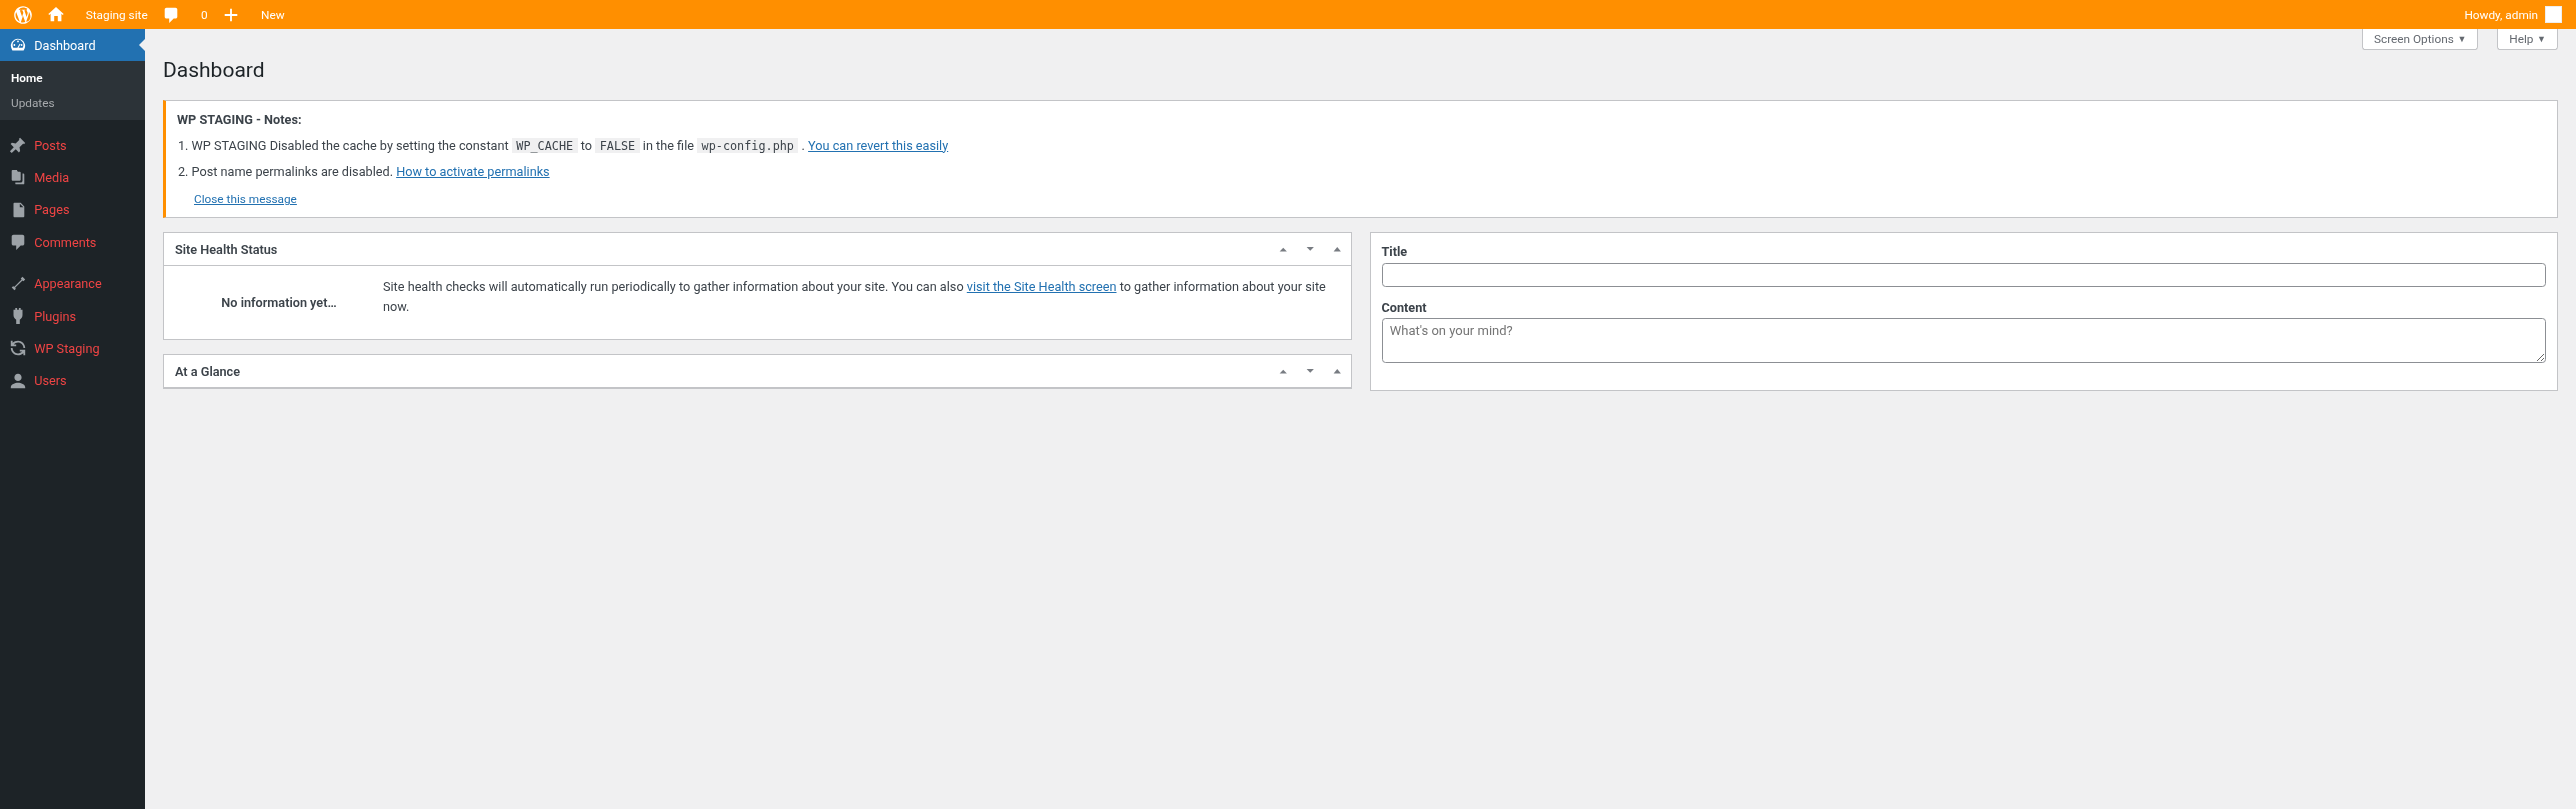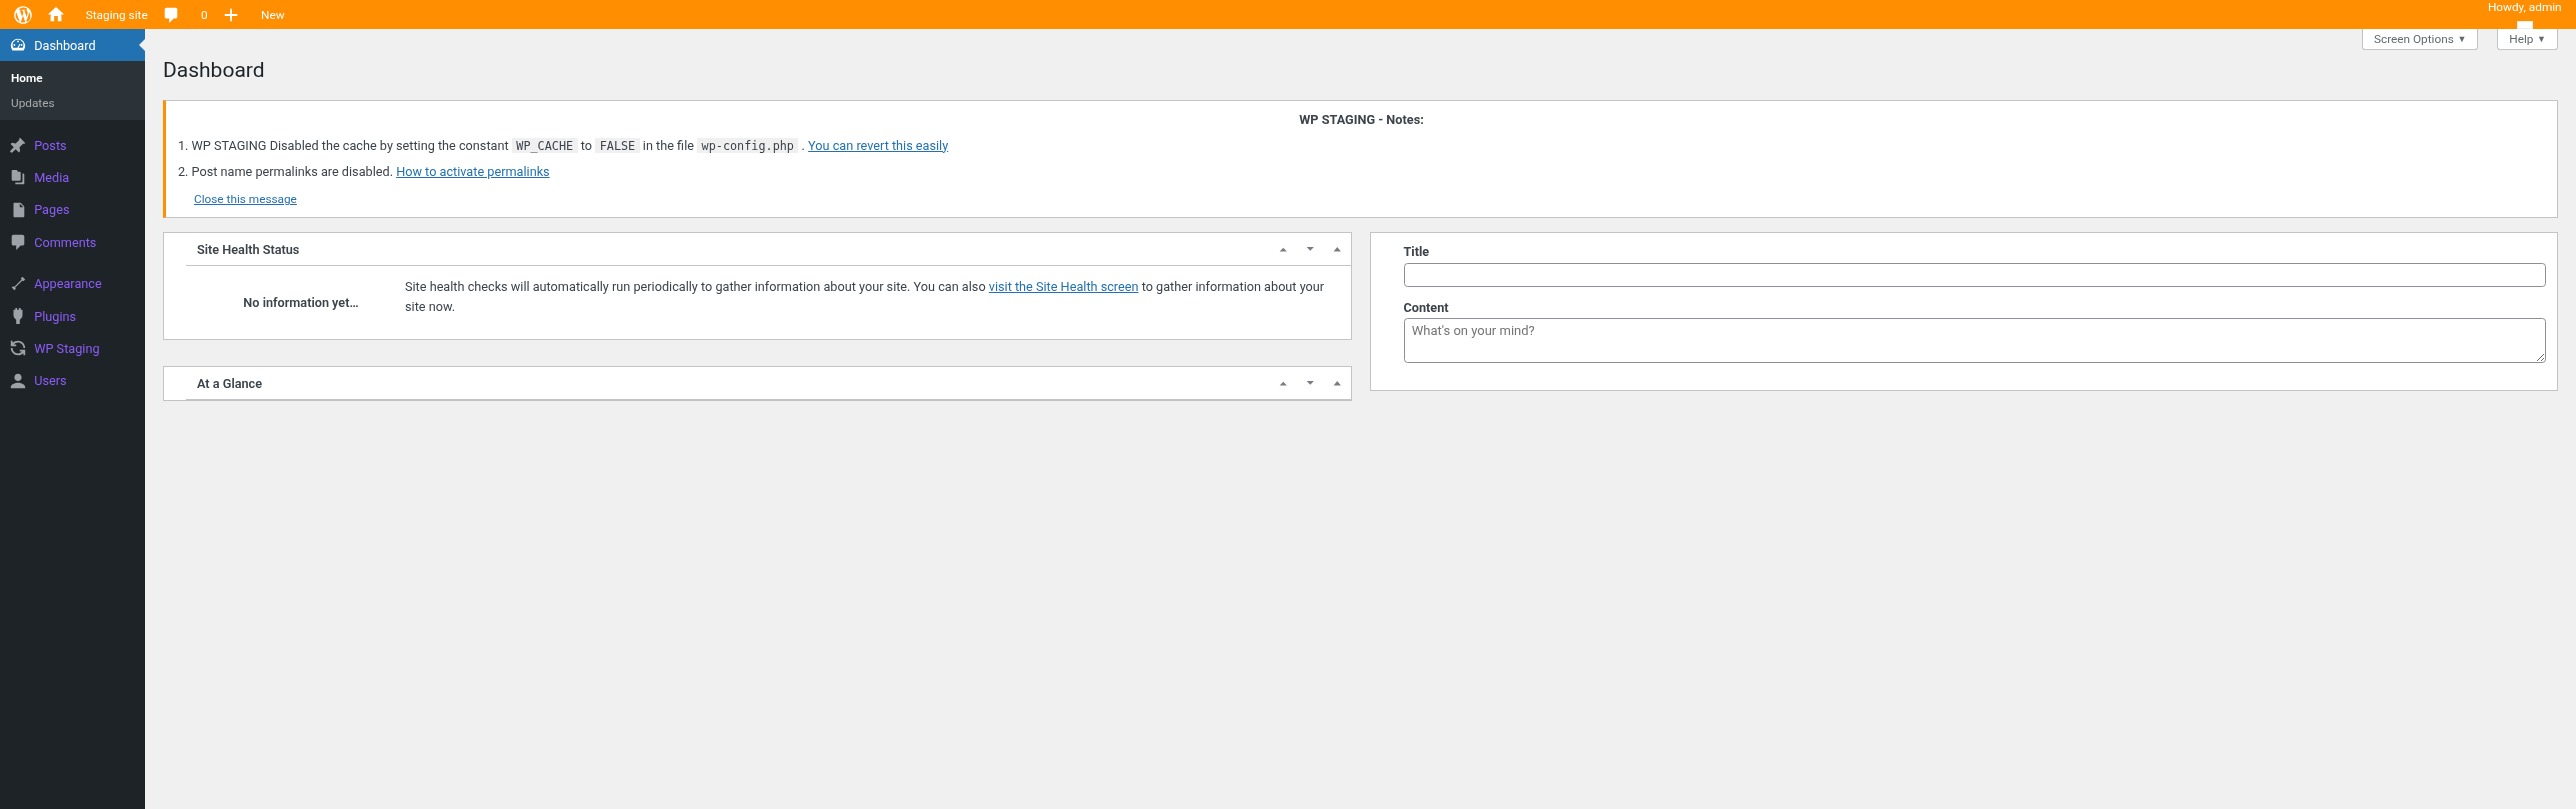--- a/index.html
+++ b/index.html
@@ -20,37 +20,37 @@
     font-size: 11.8px;
     padding: 0 7.2px;
   }
   .adminbar .ab-item {
     display: flex; align-items: center; gap: 21px;
     padding: 0 7.2px; height: 100%;
     color: #fff; cursor: pointer;
   }
   .adminbar .ab-icon { width: 18px; height: 18px; display:flex; align-items:center; justify-content:center; }
   .adminbar .spacer { flex: 1; }
-  .adminbar .howdy { display: flex; align-items: center; gap: 7.2px; padding: 0 7.2px; flex-direction: column;}
+  .adminbar .howdy { display: flex; align-items: center; gap: 7.2px; padding: 0 7.2px;}
   .adminbar .avatar { width: 16.3px; height: 16.3px; background: #fff; display:inline-block; border:0.9px solid #eee; }
   .adminbar svg { fill: #fff; }
 
   
   .wrap { display: flex; }
   .adminmenu {
     width: 145px;
     background: #1d2327;
     color: #f0f0f1;
     min-height: calc(100vh - 29px);
     padding-top: 0;
   }
   .adminmenu .menu-item {
     display: flex; align-items: center; gap: 7.2px;
     padding: 7.2px 9px;
-    color: #8b5cf6; cursor: pointer; font-size: 12.7px;
+    color: #ef4444; cursor: pointer; font-size: 12.7px;
     position: relative;
   }
   .adminmenu .menu-item svg { width: 18px; height: 18px; fill: #9ca2a7; flex-shrink: 0; }
   .adminmenu .menu-item.current {
     background: #2271b1; color: #fff;
   }
   .adminmenu .menu-item.current svg { fill: #fff; }
   .adminmenu .menu-item.current::after {
     content: ""; position: absolute; right: -0.9px; top: 50%; transform: translateY(-50%);
     border: 7.2px solid transparent; border-right-color: #f0f0f1;
@@ -82,34 +82,34 @@
     color: #646970;
   }
   h1.page-title { font-size: 21px; font-weight: 400; color: #1d2327; padding: 8.1px 0 3.6px 0; }
 
   
   .notice {
     background: #fff; border: 0.9px solid #c3c4c7; border-left: 3.6px solid #ff8f00;
     padding: 11px;
     margin: 13.6px 0;
   }
-  .notice .notice-title { font-weight: 700; margin-bottom: 9px; font-size:12.7px;text-align:center; }
+  .notice .notice-title { font-weight: 700; margin-bottom: 9px; font-size:12.7px; }
   .notice ol { padding-left: 14.5px; }
   .notice ol li { margin-bottom: 7.2px; line-height: 1.5; font-size: 12.7px;}
   .notice code {
     background: #f0f0f1; padding: 0.9px 4.5px; font-family: Consolas, Monaco, monospace;
     font-size: 11.8px;
   }
   .notice p.close-link { margin-top: 11px; font-weight: 400; margin-left: 17px; }
 
   
   .widgets { display: flex; gap: 18px; }
   .widgets .col { flex: 1; min-width: 0; }
   .postbox {
-    background: #fff; border: 0.9px solid #c3c4c7; margin-bottom: 26px; padding-left: 22px;
+    background: #fff; border: 0.9px solid #c3c4c7; margin-bottom: 14px;
   }
   .postbox-header {
     display: flex; align-items: center; justify-content: space-between;
     border-bottom: 0.9px solid #c3c4c7;
     padding: 0 0 0 11px;
     height: 33px;
   }
   .postbox-header h2 { font-size: 12.7px; font-weight: 600; }
   .handle-actions { display: flex; align-items: center; }
   .handle-actions button {

